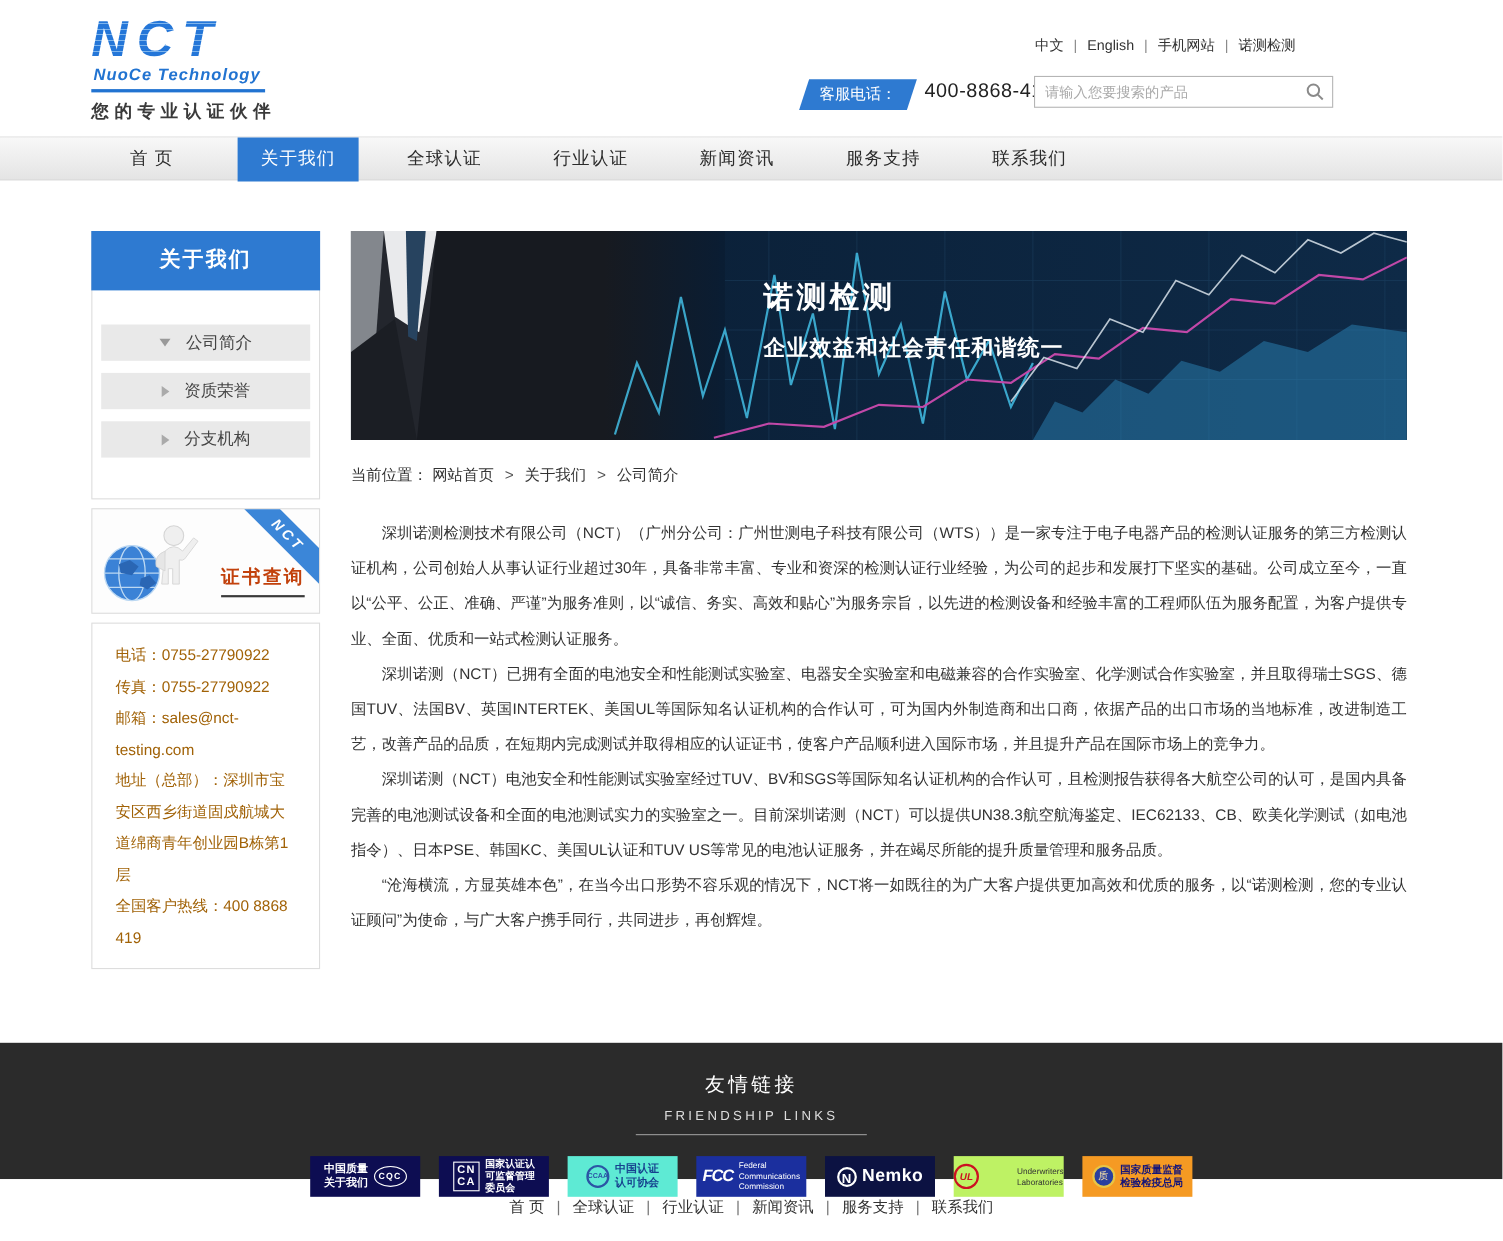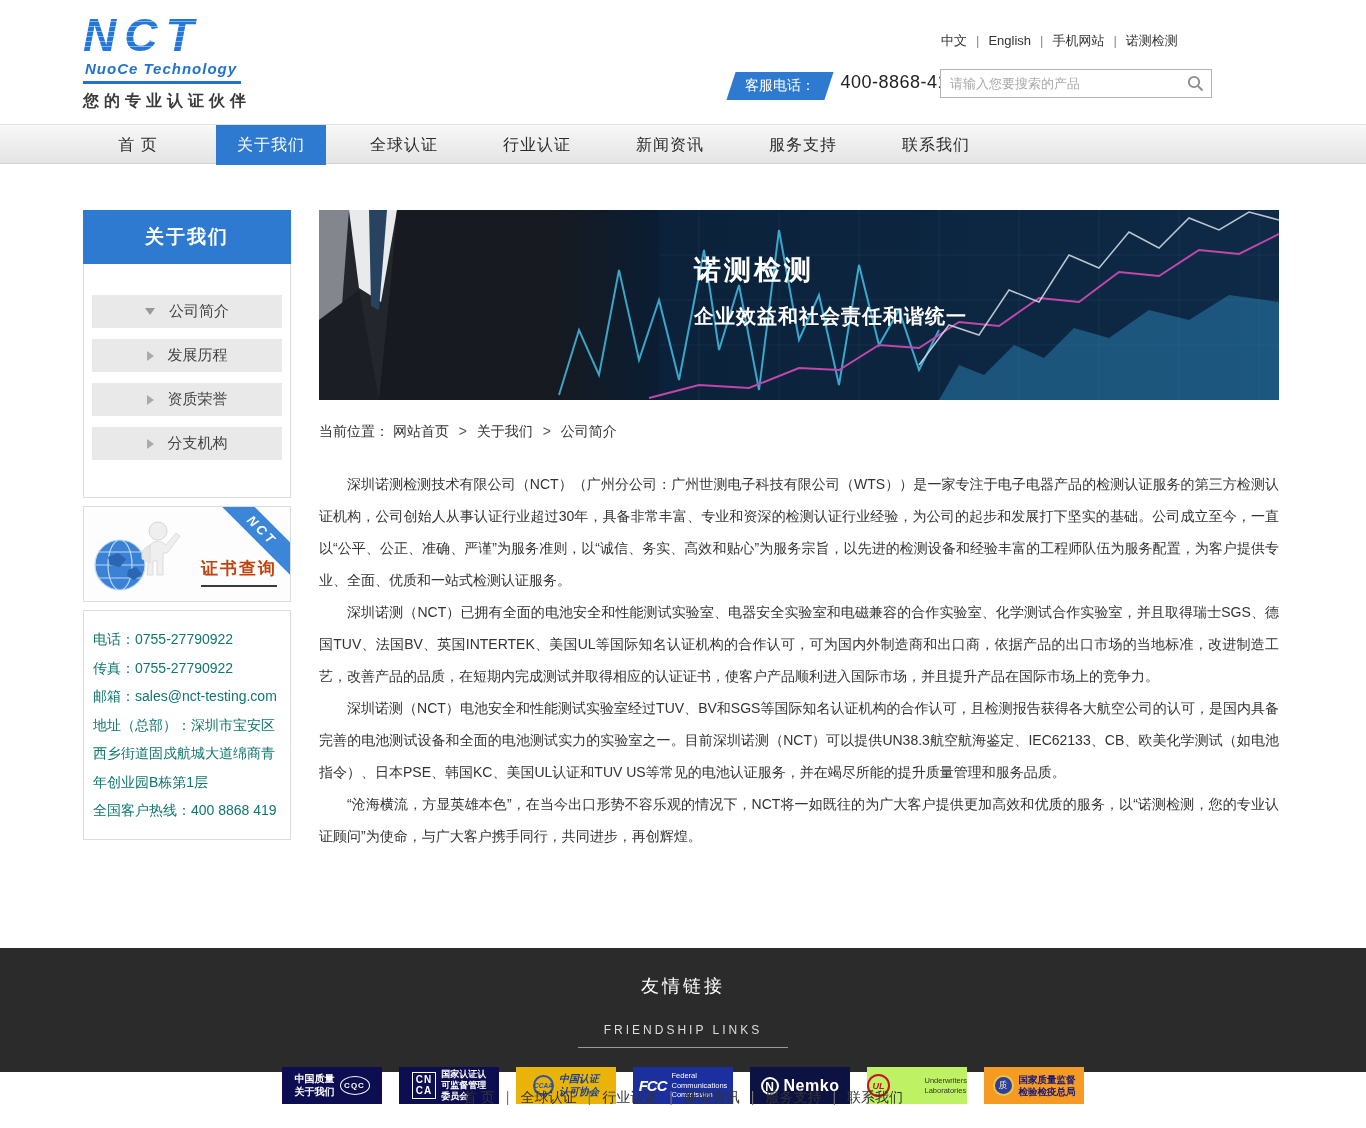--- a/index.html
+++ b/index.html
@@ -49,49 +49,49 @@
   .side-item { margin:0 8px 11px; height:33px; background:#e9e9e9; display:flex; align-items:center; justify-content:center; font-size:15px; color:#444; cursor:pointer; }
   .tri { width:0; height:0; border-style:solid; margin-right:14px; }
   .tri.down  { border-width:7px 5px 0 5px; border-color:#999 transparent transparent transparent; }
   .tri.right { border-width:5px 0 5px 7px; border-color:transparent transparent transparent #aaa; }
 
   .cert-box { margin-top:8px; border:1px solid #ddd; height:96px; position:relative; overflow:hidden; background:#fdfdfd; cursor:pointer; }
   .ribbon { position:absolute; top:12px; right:-30px; width:116px; transform:rotate(45deg); background:#3b86d8; color:#fff; text-align:center; font-size:13px; font-weight:bold; font-style:italic; letter-spacing:3px; padding:4px 0; }
   .cert-label { position:absolute; right:13px; bottom:14px; font-size:17px; font-weight:bold; color:#c2410c; border-bottom:2px solid #3a3a3a; padding-bottom:5px; letter-spacing:2px; }
   .cert-art { position:absolute; left:6px; top:8px; }
 
-  .contact-panel { margin-top:8px; border:1px solid #ddd; padding:14px 9px; font-size:14px; color:#0f766e; }
+  .contact-panel { margin-top:8px; border:1px solid #ddd; padding:14px 21px; font-size:14px; color:#a16207; }
   .contact-panel p { margin:0; line-height:28.5px; }
 
   
   .banner { position:relative; height:190px; overflow:hidden; background:#0c2238; }
   .banner svg { position:absolute; inset:0; width:100%; height:100%; display:block; }
   .banner-text { position:absolute; left:375px; top:42px; color:#fff; }
   .banner-title { font-size:27px; font-weight:bold; letter-spacing:3px; }
   .banner-line { font-size:20px; font-weight:bold; margin-top:15px; letter-spacing:1px; }
 
   
   .breadcrumb { margin-top:23px; font-size:14px; color:#333; }
   .breadcrumb .gt { margin:0 6px; color:#555; }
   .article { margin-top:27px; font-size:14px; }
   .article p { margin:0; line-height:32px; text-indent:2em; text-align:justify; color:#333; }
 
   
   .friend-footer { margin-top:43px; background:#2b2b2b; height:124px; color:#fff; text-align:center; }
   .ft-title { padding-top:26px; font-size:18px; letter-spacing:3px; }
-  .ft-sub { display:inline-block; font-size:12px; color:#ddd; letter-spacing:3px; margin-top:25px; padding:0 26px 10px; border-bottom:1px solid #9a9a9a; }
+  .ft-sub { display:inline-block; font-size:12px; color:#ddd; letter-spacing:3px; margin-top:9px; padding:0 26px 10px; border-bottom:1px solid #9a9a9a; }
   .logo-row { display:flex; justify-content:center; gap:17px; margin-top:19px; }
   .logo-tile { width:100px; height:37px; display:flex; align-items:center; justify-content:center; gap:5px; cursor:pointer; overflow:hidden; flex:0 0 auto; }
   .lg-lines { font-size:10px; font-weight:bold; line-height:1.25; text-align:right; }
   .lg-lines.tiny { font-size:7.5px; font-weight:normal; text-align:left; }
   .t-cqc, .t-cnca { background:#0d0d52; color:#fff; }
   .cqc-globe { width:30px; height:19px; border:1px solid #fff; border-radius:50%; font-size:8px; font-weight:bold; display:flex; align-items:center; justify-content:center; letter-spacing:1px; }
   .cnca-badge { border:1px solid #fff; font-weight:bold; font-size:10px; line-height:1.05; padding:2px 3px; letter-spacing:1px; }
   .cnca .lg-lines { text-align:left; font-size:9px; }
-  .t-ccaa { background:#eab308; color:#16418e;font-style:italic; }
+  .t-ccaa { background:#5eead4; color:#16418e; }
   .ccaa-emblem { width:21px; height:21px; border-radius:50%; border:2px solid #2b55a5; color:#2b55a5; font-size:6.5px; font-weight:bold; display:flex; align-items:center; justify-content:center; }
   .t-fcc { background:#1b2f9e; color:#fff; }
   .fcc-badge { font-style:italic; font-weight:bold; font-size:15px; letter-spacing:-1px; }
   .t-nemko { background:#0c1242; color:#fff; }
   .nemko-badge { width:18px; height:18px; border:2px solid #fff; border-radius:50%; font-size:12px; font-weight:bold; line-height:17px; text-align:center; }
   .nemko-text { font-size:16px; font-weight:bold; letter-spacing:.5px; }
   .t-ul { background:#bef264; color:#333;justify-content:space-between; }
   .ul-badge { width:23px; height:23px; border:2px solid #cc1122; border-radius:50%; color:#cc1122; font-weight:bold; font-style:italic; font-size:9px; display:flex; align-items:center; justify-content:center; }
   .ul-lines { color:#333; }
   .t-aqsiq { background:#f59a23; color:#15157a; }
@@ -145,24 +145,20 @@
   </div>
 </nav>
 
 <div class="container main">
   <aside class="sidebar">
     <div class="side-panel">
       <div class="side-header">关于我们</div>
       <div class="side-item">
         <span class="tri down"></span>
         <span>公司简介</span>
-      </div>
-      <div class="side-item">
-        <span class="tri right"></span>
-        <span>发展历程</span>
       </div>
       <div class="side-item">
         <span class="tri right"></span>
         <span>资质荣誉</span>
       </div>
       <div class="side-item">
         <span class="tri right"></span>
         <span>分支机构</span>
       </div>
     </div>

